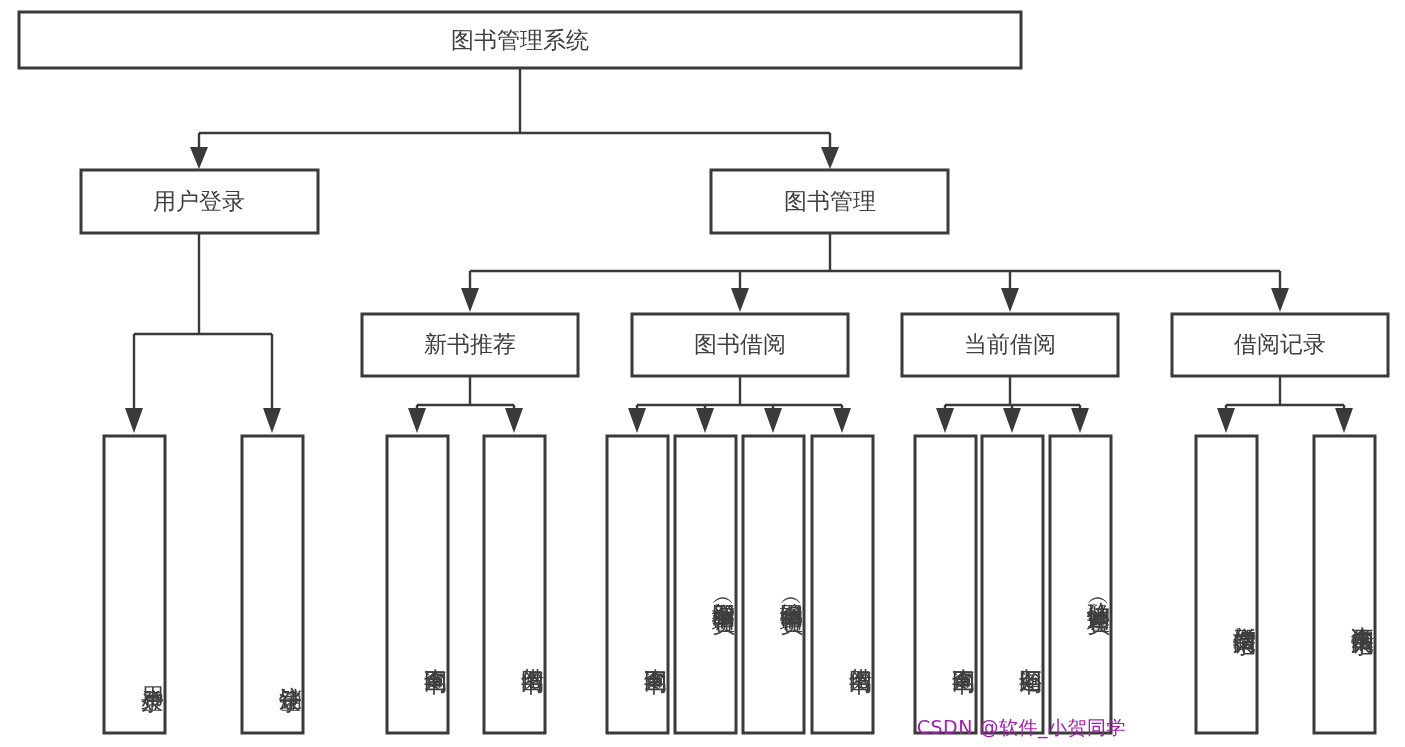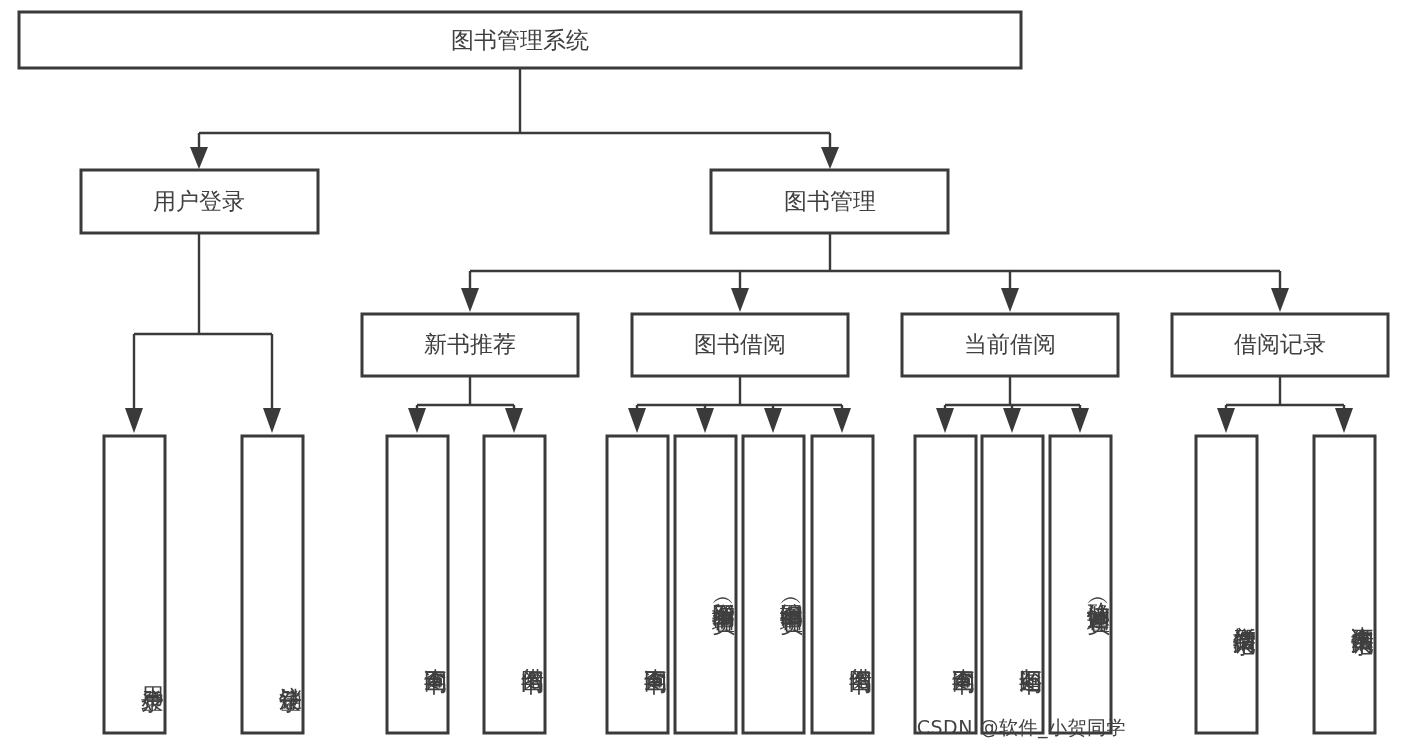--- a/index.html
+++ b/index.html
@@ -47,21 +47,21 @@
     letter-spacing:1.5px;
     white-space:nowrap;
     pointer-events:none;
   }
   .watermark{
     position:absolute;
     right:12px;
     bottom:6px;
     font-family:"DejaVu Sans","Liberation Sans",sans-serif;
     font-size:19px;
-    color:#404040;
+    color:#a21caf;
     letter-spacing:0.5px;
     white-space:nowrap;
   }
 </style>
 </head>
 <body>
 
 <div id="diagram-root">
 
   <svg class="flowchart" viewBox="0 0 1405 747">

